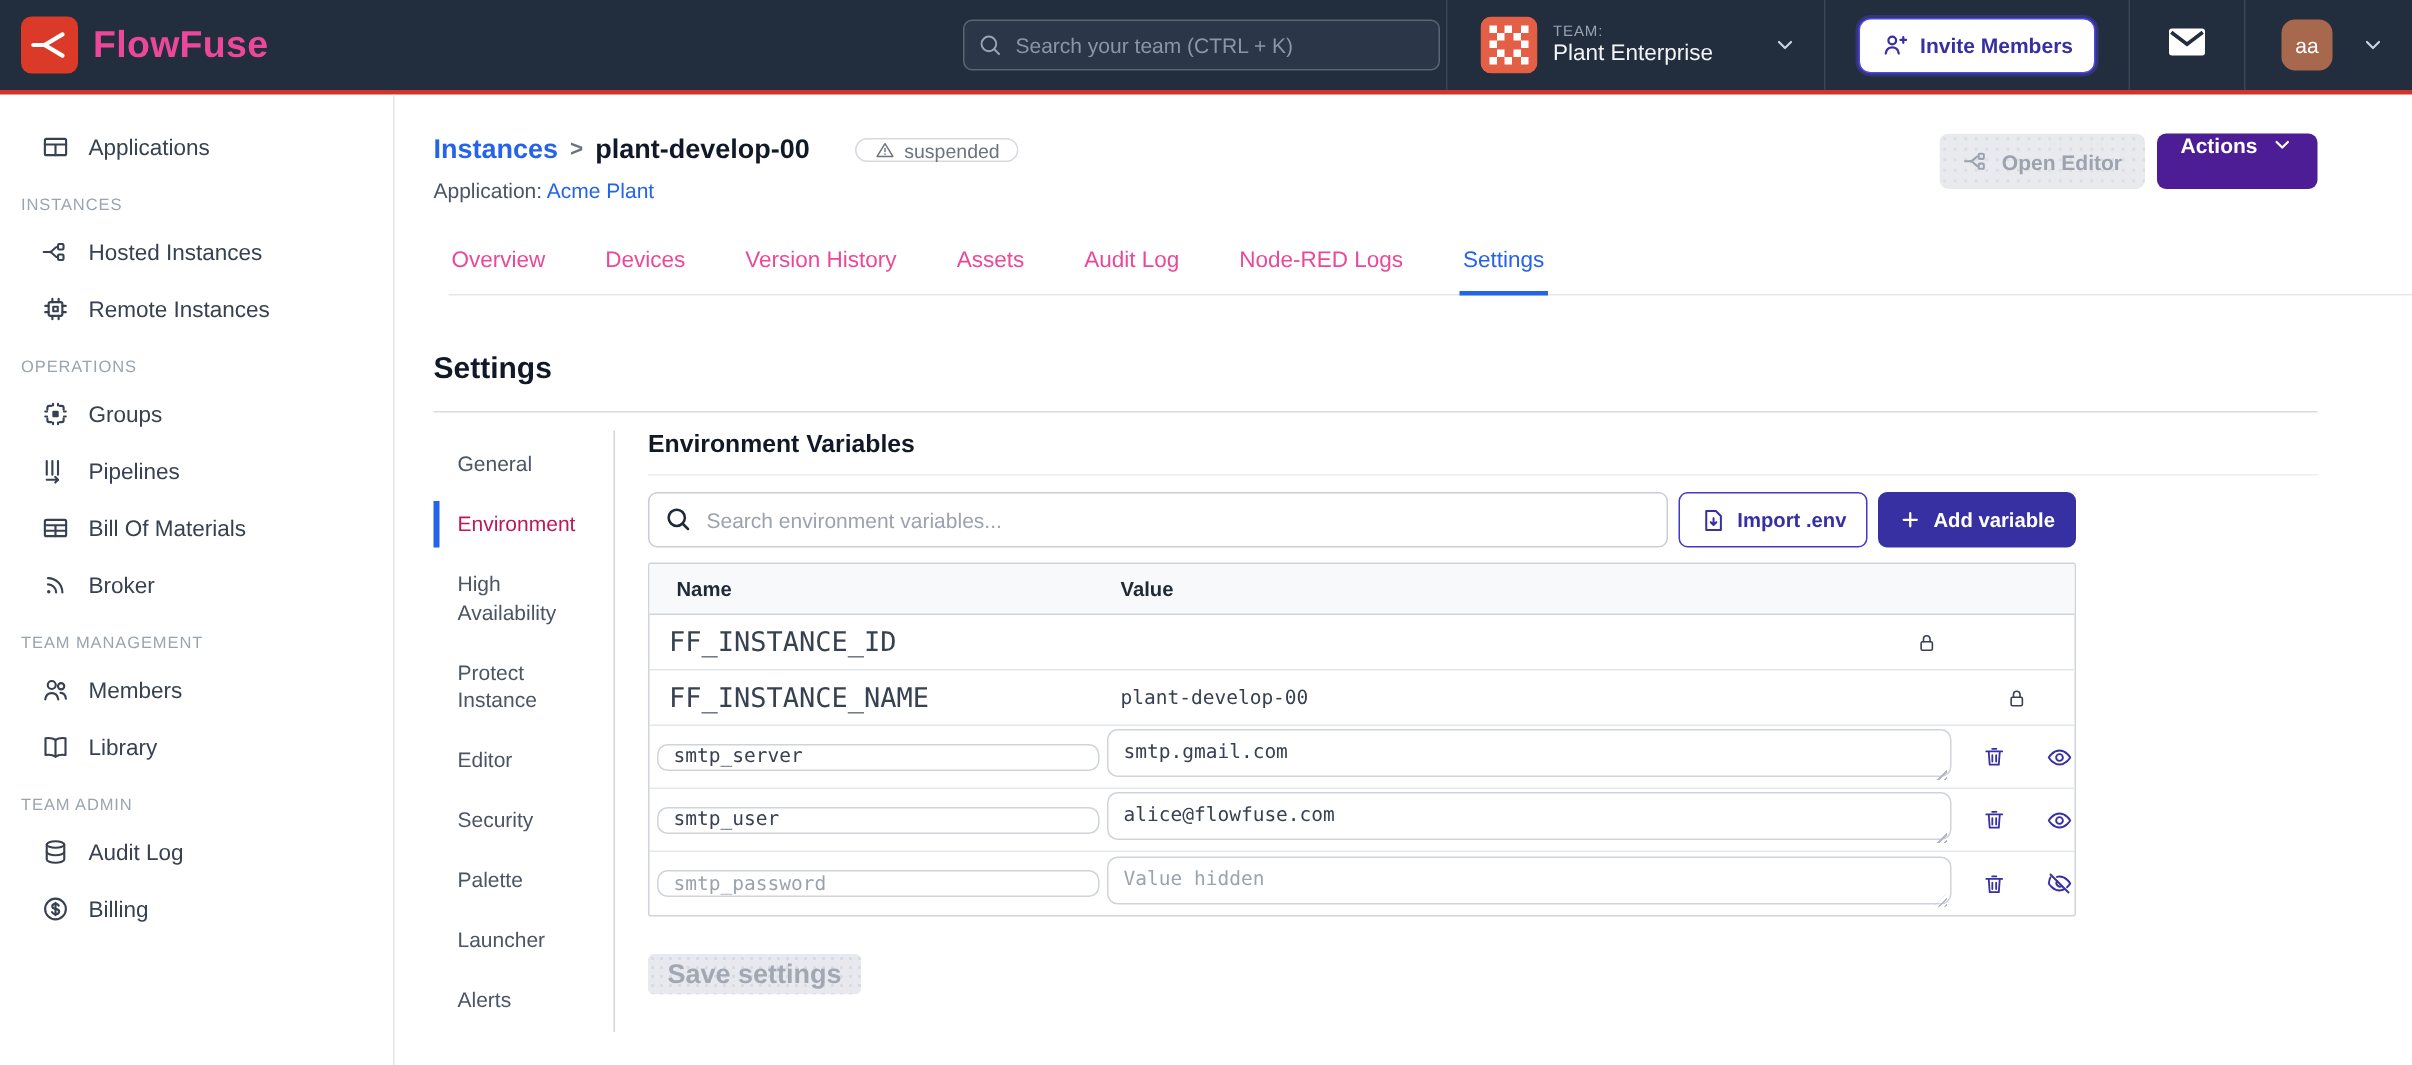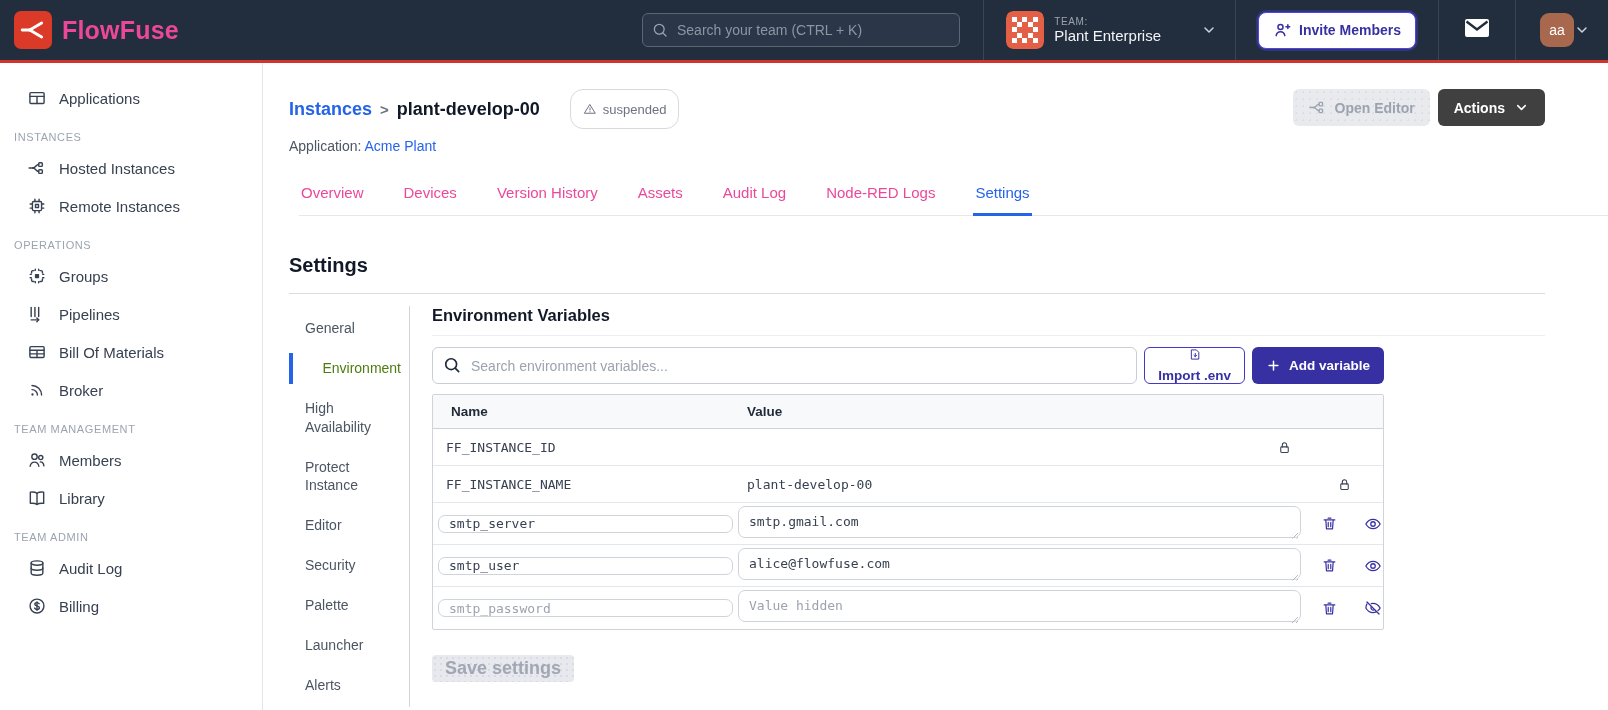--- a/index.html
+++ b/index.html
@@ -25,86 +25,86 @@
   .team-avatar { width:38px; height:38px; border-radius:7px; }
   .team-texts { line-height:1.15; }
   .team-label { font-size:10px; color:#9ca3af; letter-spacing:.6px; }
   .team-name { font-size:15px; color:#f3f4f6; }
   .chev-white { color:#cbd5e1; padding:0 18px 0 26px; cursor:pointer; }
   .invite-wrap { padding:0 22px; }
   .invite-btn { display:flex; align-items:center; gap:8px; background:#fff; color:#3730a3; font-weight:bold; font-size:14px;
     border:1px solid #4f46e5; box-shadow:0 0 0 2px rgba(79,70,229,.35); border-radius:8px; height:37px; padding:0 14px; cursor:pointer;
     font-family:"Liberation Sans",sans-serif; }
   .mail-block { padding:0 25px; color:#fff; cursor:pointer; }
-  .user-block { display:flex; align-items:center; gap:0; padding:0 18px 0 24px; }
+  .user-block { display:flex; align-items:center; gap:19px; padding:0 18px 0 24px; }
   .user-avatar { width:34px; height:34px; border-radius:9px; background:#a7684e; color:#fff; font-size:14px;
     display:flex; align-items:center; justify-content:center; cursor:pointer; }
   .user-chev { color:#cbd5e1; cursor:pointer; }
 
   
   .shell { display:flex; height:647px; }
   .sidebar { width:263px; border-right:1px solid #e2e5e9; padding-top:16px; flex-shrink:0; }
   .side-item { display:flex; align-items:center; gap:12px; height:38px; padding-left:27px; font-size:15px; color:#374151; cursor:pointer; }
   .side-item .ic { color:#374151; }
   .side-section { font-size:11px; color:#9aa4b0; letter-spacing:.6px; padding:14px 0 6px 14px; }
 
   .main { flex:1; padding:26px 63px 0 26px; position:relative; }
 
   
   .head-row { display:flex; align-items:flex-start; }
   .crumbs { display:flex; align-items:center; gap:8px; }
   .crumb-link { color:#2563eb; font-size:18px; font-weight:bold; cursor:pointer; }
   .crumb-sep { color:#6b7280; font-size:15px; font-weight:bold; }
   .crumb-cur { color:#111827; font-size:18px; font-weight:bold; }
-  .badge { display:flex; align-items:center; gap:6px; border:1px solid #d6dade; border-radius:13px; height:40px;
+  .badge { display:flex; align-items:flex-start; gap:6px; border:1px solid #d6dade; border-radius:13px; height:16px;
     padding:0 12px; margin-left:22px; color:#6b7280; font-size:13px; }
   .badge .ic { color:#6b7280; }
   .app-line { margin-top:9px; font-size:14px; color:#4b5563; }
   .app-link { color:#2563eb; cursor:pointer; }
   .head-actions { margin-left:auto; display:flex; gap:8px; }
   .btn-disabled { display:flex; align-items:center; gap:8px; background:#e8eaee; color:#9ca3af; font-weight:bold; font-size:14px;
     border:none; border-radius:6px; height:37px; padding:0 15px; cursor:not-allowed; font-family:"Liberation Sans",sans-serif;
     background-image:radial-gradient(#dadde3 1px, transparent 1px); background-size:7px 7px; }
-  .btn-primary { display:flex; align-items:center; gap:9px; background:#404040; color:#fff; font-weight:bold; font-size:14px;
+  .btn-primary { display:flex; align-items:flex-start; gap:9px; background:#4c1d95; color:#fff; font-weight:bold; font-size:14px;
     border:none; border-radius:6px; height:37px; padding:0 16px; cursor:pointer; font-family:"Liberation Sans",sans-serif; }
 
   
   .tabs { display:flex; gap:36px; margin:24px 0 0 10px; border-bottom:1px solid #e5e7eb; padding-left:0; margin-right:-63px; padding-right:63px; }
   .tab { font-size:15px; color:#ec4899; padding:6px 2px 12px; cursor:pointer; }
   .tab.active { color:#2563eb; border-bottom:3px solid #2563eb; margin-bottom:-1px; }
 
   
   .settings-title { margin-top:38px; font-size:20px; font-weight:bold; color:#111827; }
   .settings-hr { border:none; border-top:1px solid #d8dce1; margin-top:16px; }
   .settings-body { display:flex; margin-top:12px; }
   .subnav { width:121px; border-right:1px solid #d1d5db; padding-top:4px; min-height:395px; flex-shrink:0; }
   .subnav-item { position:relative; font-size:14px; color:#4b5563; padding:9px 8px 9px 16px; margin-bottom:3px; cursor:pointer; line-height:1.35; }
-  .subnav-item.active { color:#4d7c0f;text-align:right; }
+  .subnav-item.active { color:#be185d; }
   .subnav-item.active::before { content:""; position:absolute; left:0; top:3px; bottom:3px; width:4px; background:#2563eb; }
 
   .env-col { padding-left:22px; width:1135px; }
   .env-title { font-size:16.5px; font-weight:bold; color:#111827; padding-bottom:10px; border-bottom:1px solid #eceef1; }
   .env-controls { display:flex; gap:7px; margin-top:11px; width:952px; }
   .env-search-wrap { position:relative; flex:1; }
   .env-search { width:100%; height:37px; border:1px solid #c9ced6; border-radius:6px; padding:0 10px 0 38px; font-size:14px;
     color:#374151; outline:none; font-family:"Liberation Sans",sans-serif; }
   .env-search::placeholder { color:#9ca3af; }
   .env-search-icon { position:absolute; left:10px; top:8px; color:#1f2937; }
   .btn-outline { display:flex; align-items:center; gap:7px; background:#fff; color:#3730a3; font-weight:bold; font-size:13.5px;
-    border:1.5px solid #4338ca; border-radius:6px; height:37px; padding:0 13px; cursor:pointer; font-family:"Liberation Sans",sans-serif; white-space:nowrap;flex-direction:column; }
+    border:1.5px solid #4338ca; border-radius:6px; height:37px; padding:0 13px; cursor:pointer; font-family:"Liberation Sans",sans-serif; white-space:nowrap; }
   .btn-add { display:flex; align-items:center; gap:8px; background:#3730a3; color:#fff; font-weight:bold; font-size:13.5px;
     border:none; border-radius:6px; height:37px; padding:0 14px; cursor:pointer; font-family:"Liberation Sans",sans-serif; white-space:nowrap; }
 
   .env-table { width:952px; margin-top:10px; border:1px solid #cfd4da; border-radius:2px; }
   .t-head { display:grid; grid-template-columns:314px 1fr 60px; background:#f8f9fa; border-bottom:1px solid #cfd4da;
     height:34px; align-items:center; font-size:13.5px; font-weight:bold; color:#1f2937; }
   .t-head .c1 { padding-left:18px; } .t-head .c2 { padding-left:0; }
   .mono { font-family:"DejaVu Sans Mono", monospace; }
   .t-row { display:grid; grid-template-columns:314px 1fr 60px; align-items:center; height:37px; border-bottom:1px solid #e3e6ea; }
-  .t-row .c1 { padding-left:13px; font-size:13px; color:#374151; }
+  .t-row .c1 { padding-left:13px; font-size:18px; color:#374151; }
   .t-row .c2 { font-size:13px; color:#374151; }
   .t-row .c3 { display:flex; justify-content:flex-end; padding-right:31px; color:#374151; }
   .e-row { display:grid; grid-template-columns:305px 568px 1fr; align-items:center; height:42px; border-bottom:1px solid #e3e6ea; }
   .e-row:last-of-type { border-bottom:none; }
   .name-input { margin-left:5px; width:295px; height:18px; border:1px solid #cfd4da; border-radius:7px; padding:0 10px;
     font-size:13px; color:#374151; outline:none; }
   .name-input.muted { color:#9ca3af; }
   .val-wrap { position:relative; width:563px; }
   .val-area { width:563px; height:32px; border:1px solid #cfd4da; border-radius:7px; padding:7px 10px 0;
     font-size:13px; color:#374151; outline:none; resize:none; overflow:hidden; line-height:1.3; background:#fff; }

